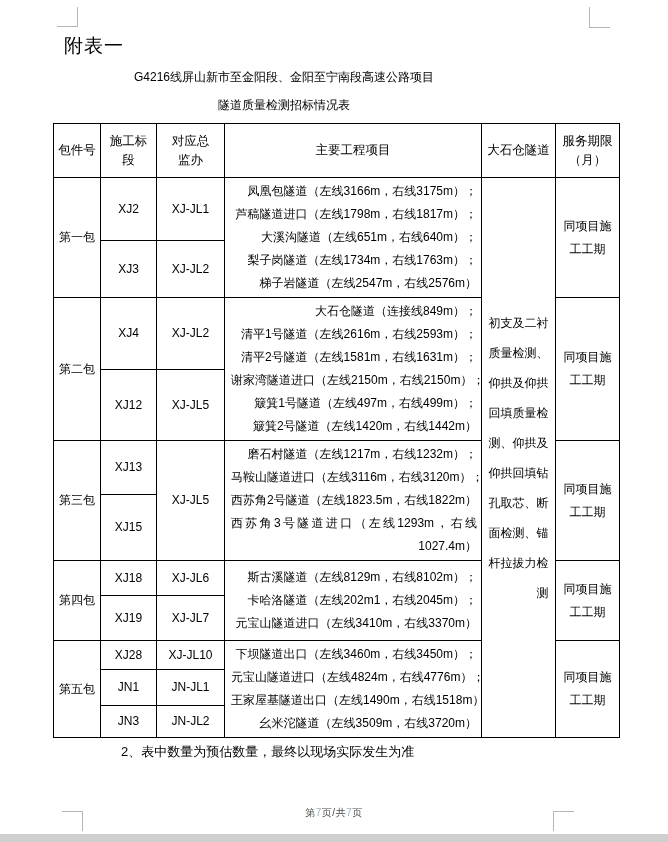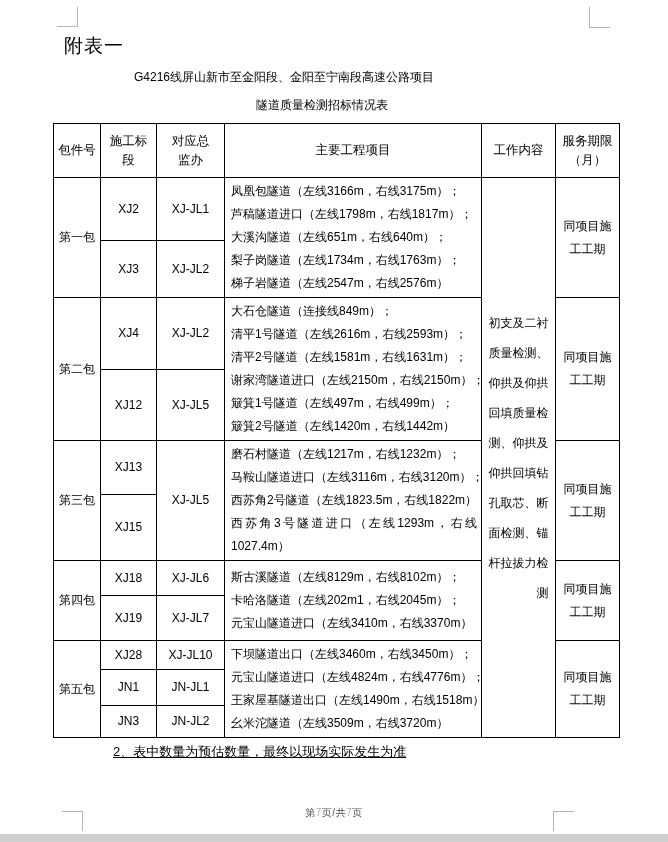--- a/index.html
+++ b/index.html
@@ -10,37 +10,37 @@
   
   .cmark{position:absolute;}
   .cmark-tl{left:57px;top:7px;width:20px;height:19px;border-right:1px solid #b5b5b5;border-bottom:1px solid #b5b5b5;}
   .cmark-tr{left:589px;top:7px;width:20px;height:20px;border-left:1px solid #b5b5b5;border-bottom:1px solid #b5b5b5;}
   .cmark-bl{left:62px;top:811px;width:20px;height:19px;border-right:1px solid #b5b5b5;border-top:1px solid #b5b5b5;}
   .cmark-br{left:553px;top:811px;width:20px;height:19px;border-left:1px solid #b5b5b5;border-top:1px solid #b5b5b5;}
 
   .appendix-title{position:absolute;left:64px;top:33px;font-size:19px;font-weight:400;letter-spacing:1px;}
   .heading{position:absolute;left:0;width:568px;text-align:center;font-size:12px;}
   .heading1{top:69px;}
-  .heading2{top:97px;margin-left:38px;}
+  .heading2{top:97px;}
 
   .tbl-wrap{position:absolute;left:53px;top:123px;}
   table{border-collapse:collapse;table-layout:fixed;width:566px;}
   td{border:1px solid #000;padding:0;vertical-align:middle;font-size:12px;line-height:15px;
      text-align:center;overflow:hidden;}
   td.hdr{font-size:12.5px;white-space:pre-line;line-height:19px;}
   td.projects{text-align:left;padding:2px 4px 2px 6px;}
-  .pline{line-height:23px;white-space:nowrap;}
+  .pline{line-height:23px;white-space:nowrap;text-align:right;}
   .pline.spread{text-align:justify;text-align-last:justify;white-space:normal;}
   td.workcell{vertical-align:middle;}
   .worktext{display:inline-block;width:60px;line-break:anywhere;word-break:break-all;
             text-align:right;line-height:30px;font-size:12px;}
   td.service{white-space:pre-line;line-height:23px;}
 
   .notes{position:absolute;left:85px;top:739px;font-size:13px;line-height:25px;}
-  .note2{margin-left:28px;text-decoration:underline;}
+  .note2{margin-left:36px;}
 
   .footer{position:absolute;left:0;top:806px;width:668px;text-align:center;font-size:10px;}
   .footer span{letter-spacing:0.5px;}
 
   .bottom-strip{position:absolute;left:0;top:834px;width:668px;height:8px;background:#cfcfcf;}
 </style>
 </head>
 <body>
 
 <div class="cmark cmark-tl"></div>
@@ -64,21 +64,21 @@
   </colgroup>
 
   <tbody>
         <tr style="height:54px">
     <td class="hdr">包件号</td>
     <td class="hdr">施工标
 段</td>
     <td class="hdr">对应总
 监办</td>
     <td class="hdr">主要工程项目</td>
-    <td class="hdr">工作内容</td>
+    <td class="hdr">大石仓隧道</td>
     <td class="hdr">服务期限
 （月）</td>
   </tr>
 
   <tr style="height:59px">
     <td rowspan="2">第一包</td>
     <td>XJ2</td>
     <td>XJ-JL1</td>
     <td rowspan="2" class="projects">
             <div class="pline">凤凰包隧道（左线3166m，右线3175m）；</div>

